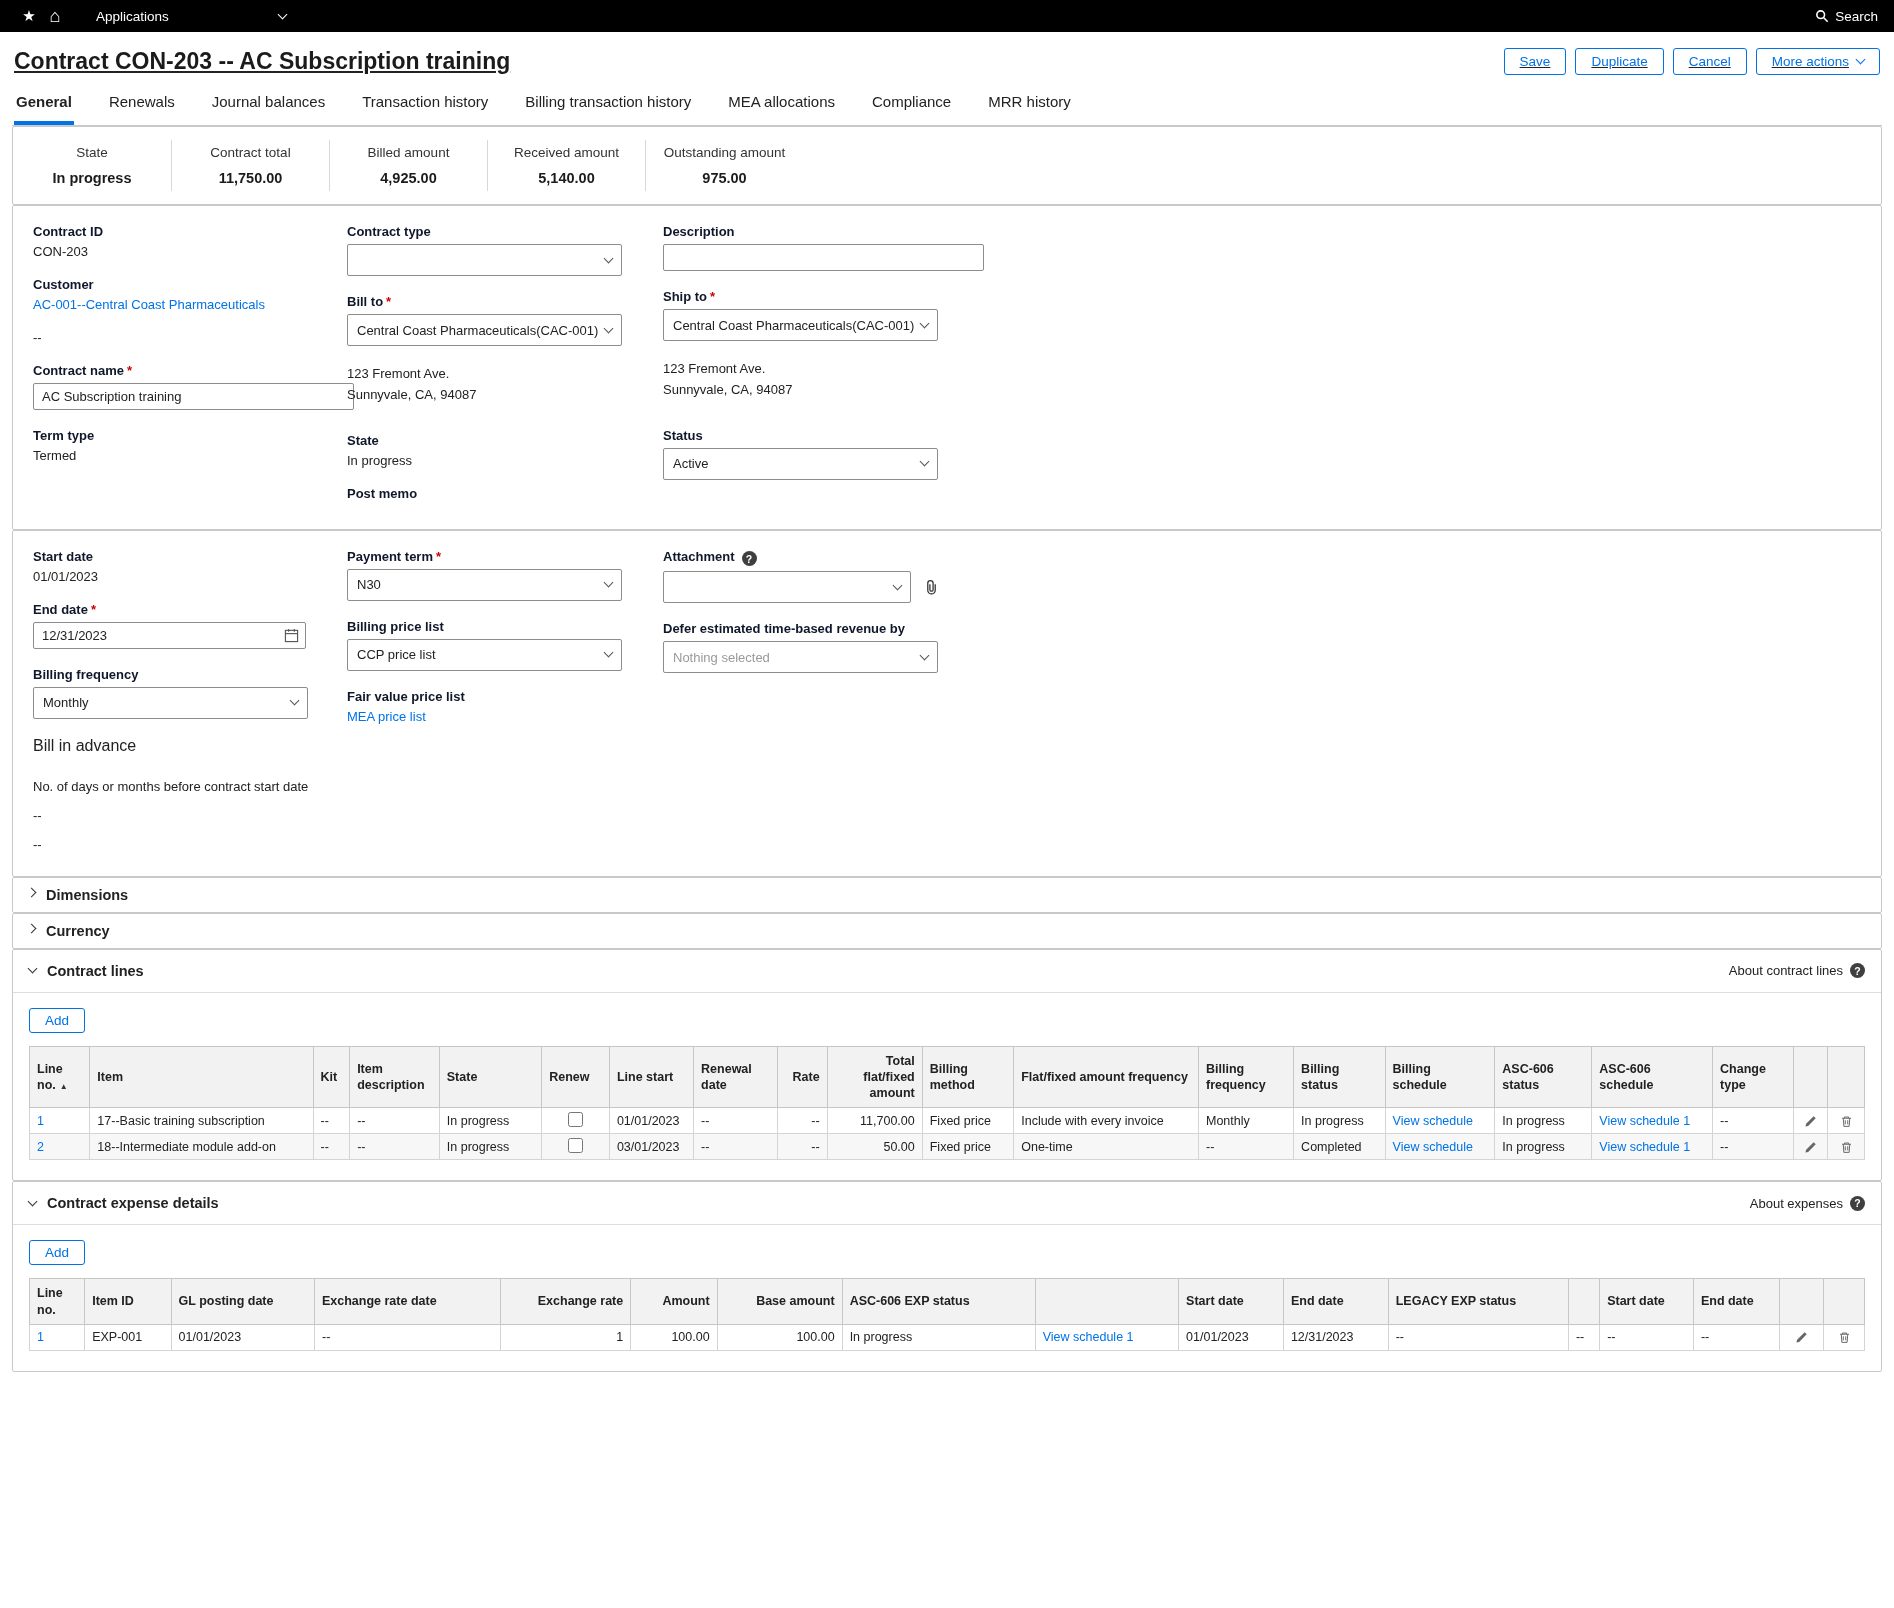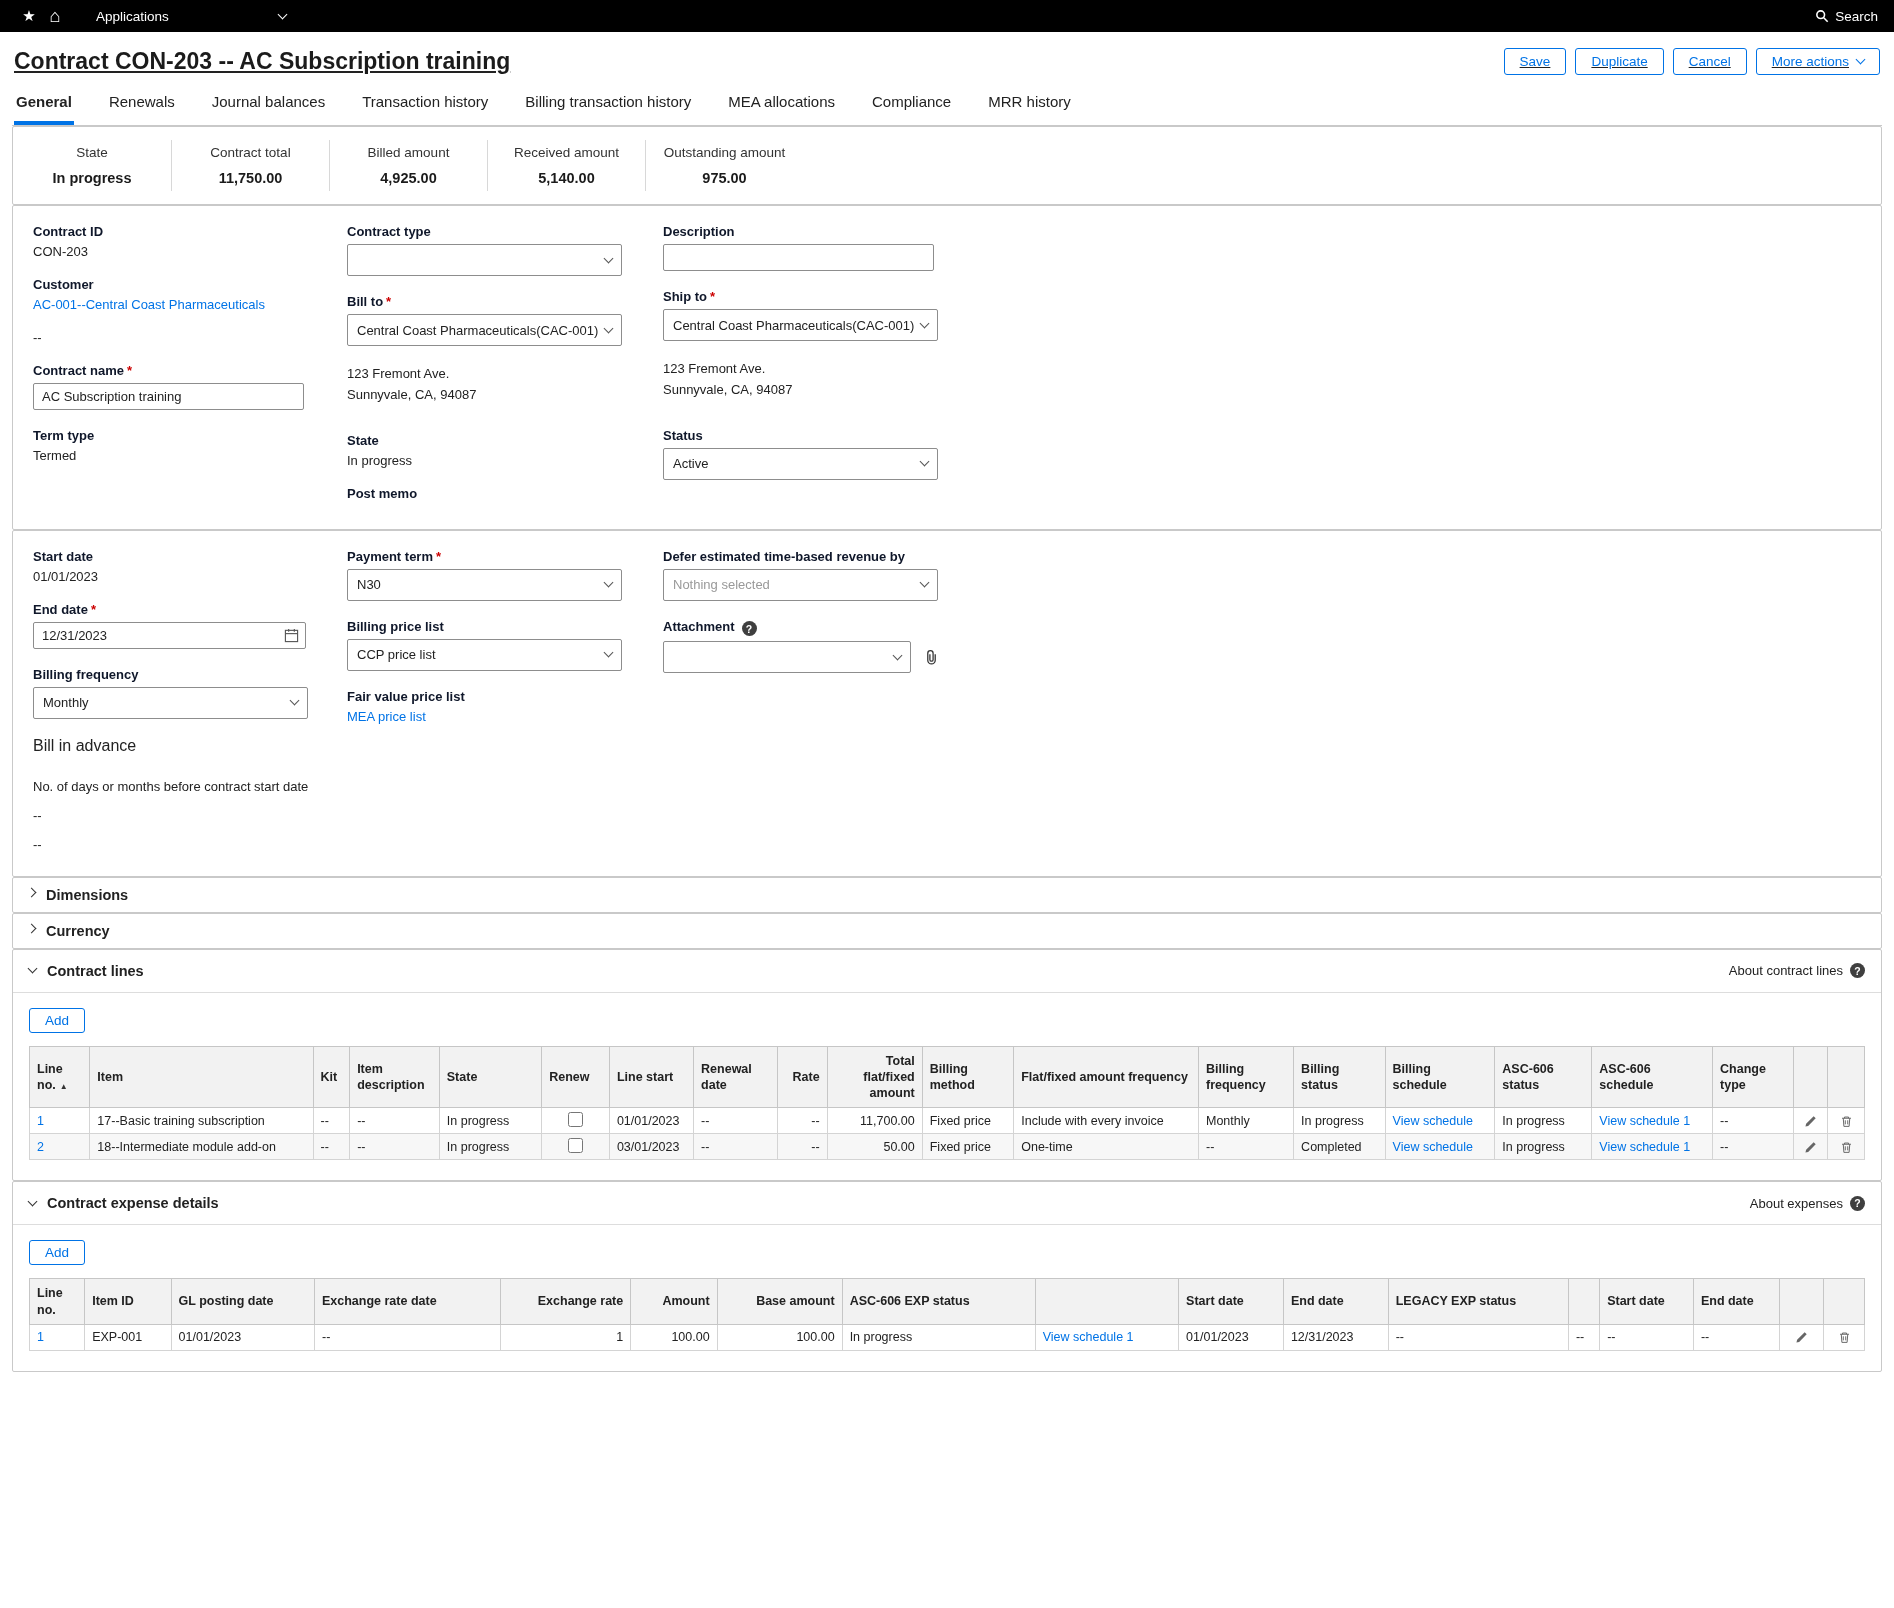--- a/index.html
+++ b/index.html
@@ -49,21 +49,21 @@
   .stat:first-child { border-left:none; }
   .stat-label { font-size:13.5px; color:#333; }
   .stat-value { font-size:14.5px; font-weight:bold; margin-top:10px; color:#1b1b1b; }
 
   
   .form-card { padding:18px 20px 10px; display:grid; grid-template-columns:314px 316px 1fr; }
   .field { margin-bottom:18px; }
   .flabel { font-weight:bold; margin-bottom:5px; color:#0f172a; }
   .req::after { content:"*"; color:#c00; margin-left:3px; }
   .fvalue { color:#222; }
-  .text-input { width:271px; height:27px; border:1px solid #8d8d8d; border-radius:2px; padding:0 8px; font:inherit; color:#222; background:#fff; }
+  .text-input { width:321px; height:27px; border:1px solid #8d8d8d; border-radius:2px; padding:0 8px; font:inherit; color:#222; background:#fff; }
   .select { width:275px; height:27px; border:1px solid #8d8d8d; border-radius:2px; background:#fff; display:flex; align-items:center; justify-content:space-between; padding:15px 9px; cursor:pointer; }
   .select .chev { margin-left:6px; flex:none; }
   .select-value { white-space:nowrap; overflow:hidden; text-overflow:ellipsis; }
   .placeholder { color:#999; }
   .address { margin:10px 0 27px; line-height:1.6; }
   .input-icon-wrap { position:relative; width:273px; }
   .input-icon-wrap .text-input { width:100%; padding-right:28px; }
   .input-icon-wrap .field-icon { position:absolute; right:7px; top:6px; cursor:pointer; display:inline-flex; }
   .bill-advance { font-size:16px; color:#222; margin:4px 0 24px; }
   .days-label { margin-bottom:14px; }
@@ -287,40 +287,40 @@
           <span class="chev"></span>
         </div>
       </div>
       <div class="field">
         <div class="flabel">Fair value price list</div>
         <a class="link">MEA price list</a>
       </div>
     </div>
     <div class="col">
       <div class="field">
-        <div class="flabel">Defer estimated time-based revenue by</div>
-        <div class="select">
-          <span class="select-value placeholder">Nothing selected</span>
-          <span class="chev"></span>
-        </div>
-      </div>
-      <div class="field">
         <div class="flabel">
           <span>Attachment</span><span class="help-icon"></span>
         </div>
         <div class="attach-row">
           <div class="select">
             <span class="select-value"></span>
             <span class="chev"></span>
           </div>
           <span class="icon-btn">
             <svg width="17" height="17" viewBox="0 0 16 16" fill="none" stroke="#333" stroke-width="1.2">
                 <path d="M11.5 5v5.5a3.5 3.5 0 0 1-7 0V4a2.5 2.5 0 0 1 5 0v6a1.5 1.5 0 0 1-3 0V5"></path>
               </svg>
           </span>
+        </div>
+      </div>
+      <div class="field">
+        <div class="flabel">Defer estimated time-based revenue by</div>
+        <div class="select">
+          <span class="select-value placeholder">Nothing selected</span>
+          <span class="chev"></span>
         </div>
       </div>
     </div>
   </section>
 
   <section class="card collapse-card">
     <span class="chev dark right"></span>
     <span class="collapse-title">Dimensions</span>
   </section>
   <section class="card collapse-card">

